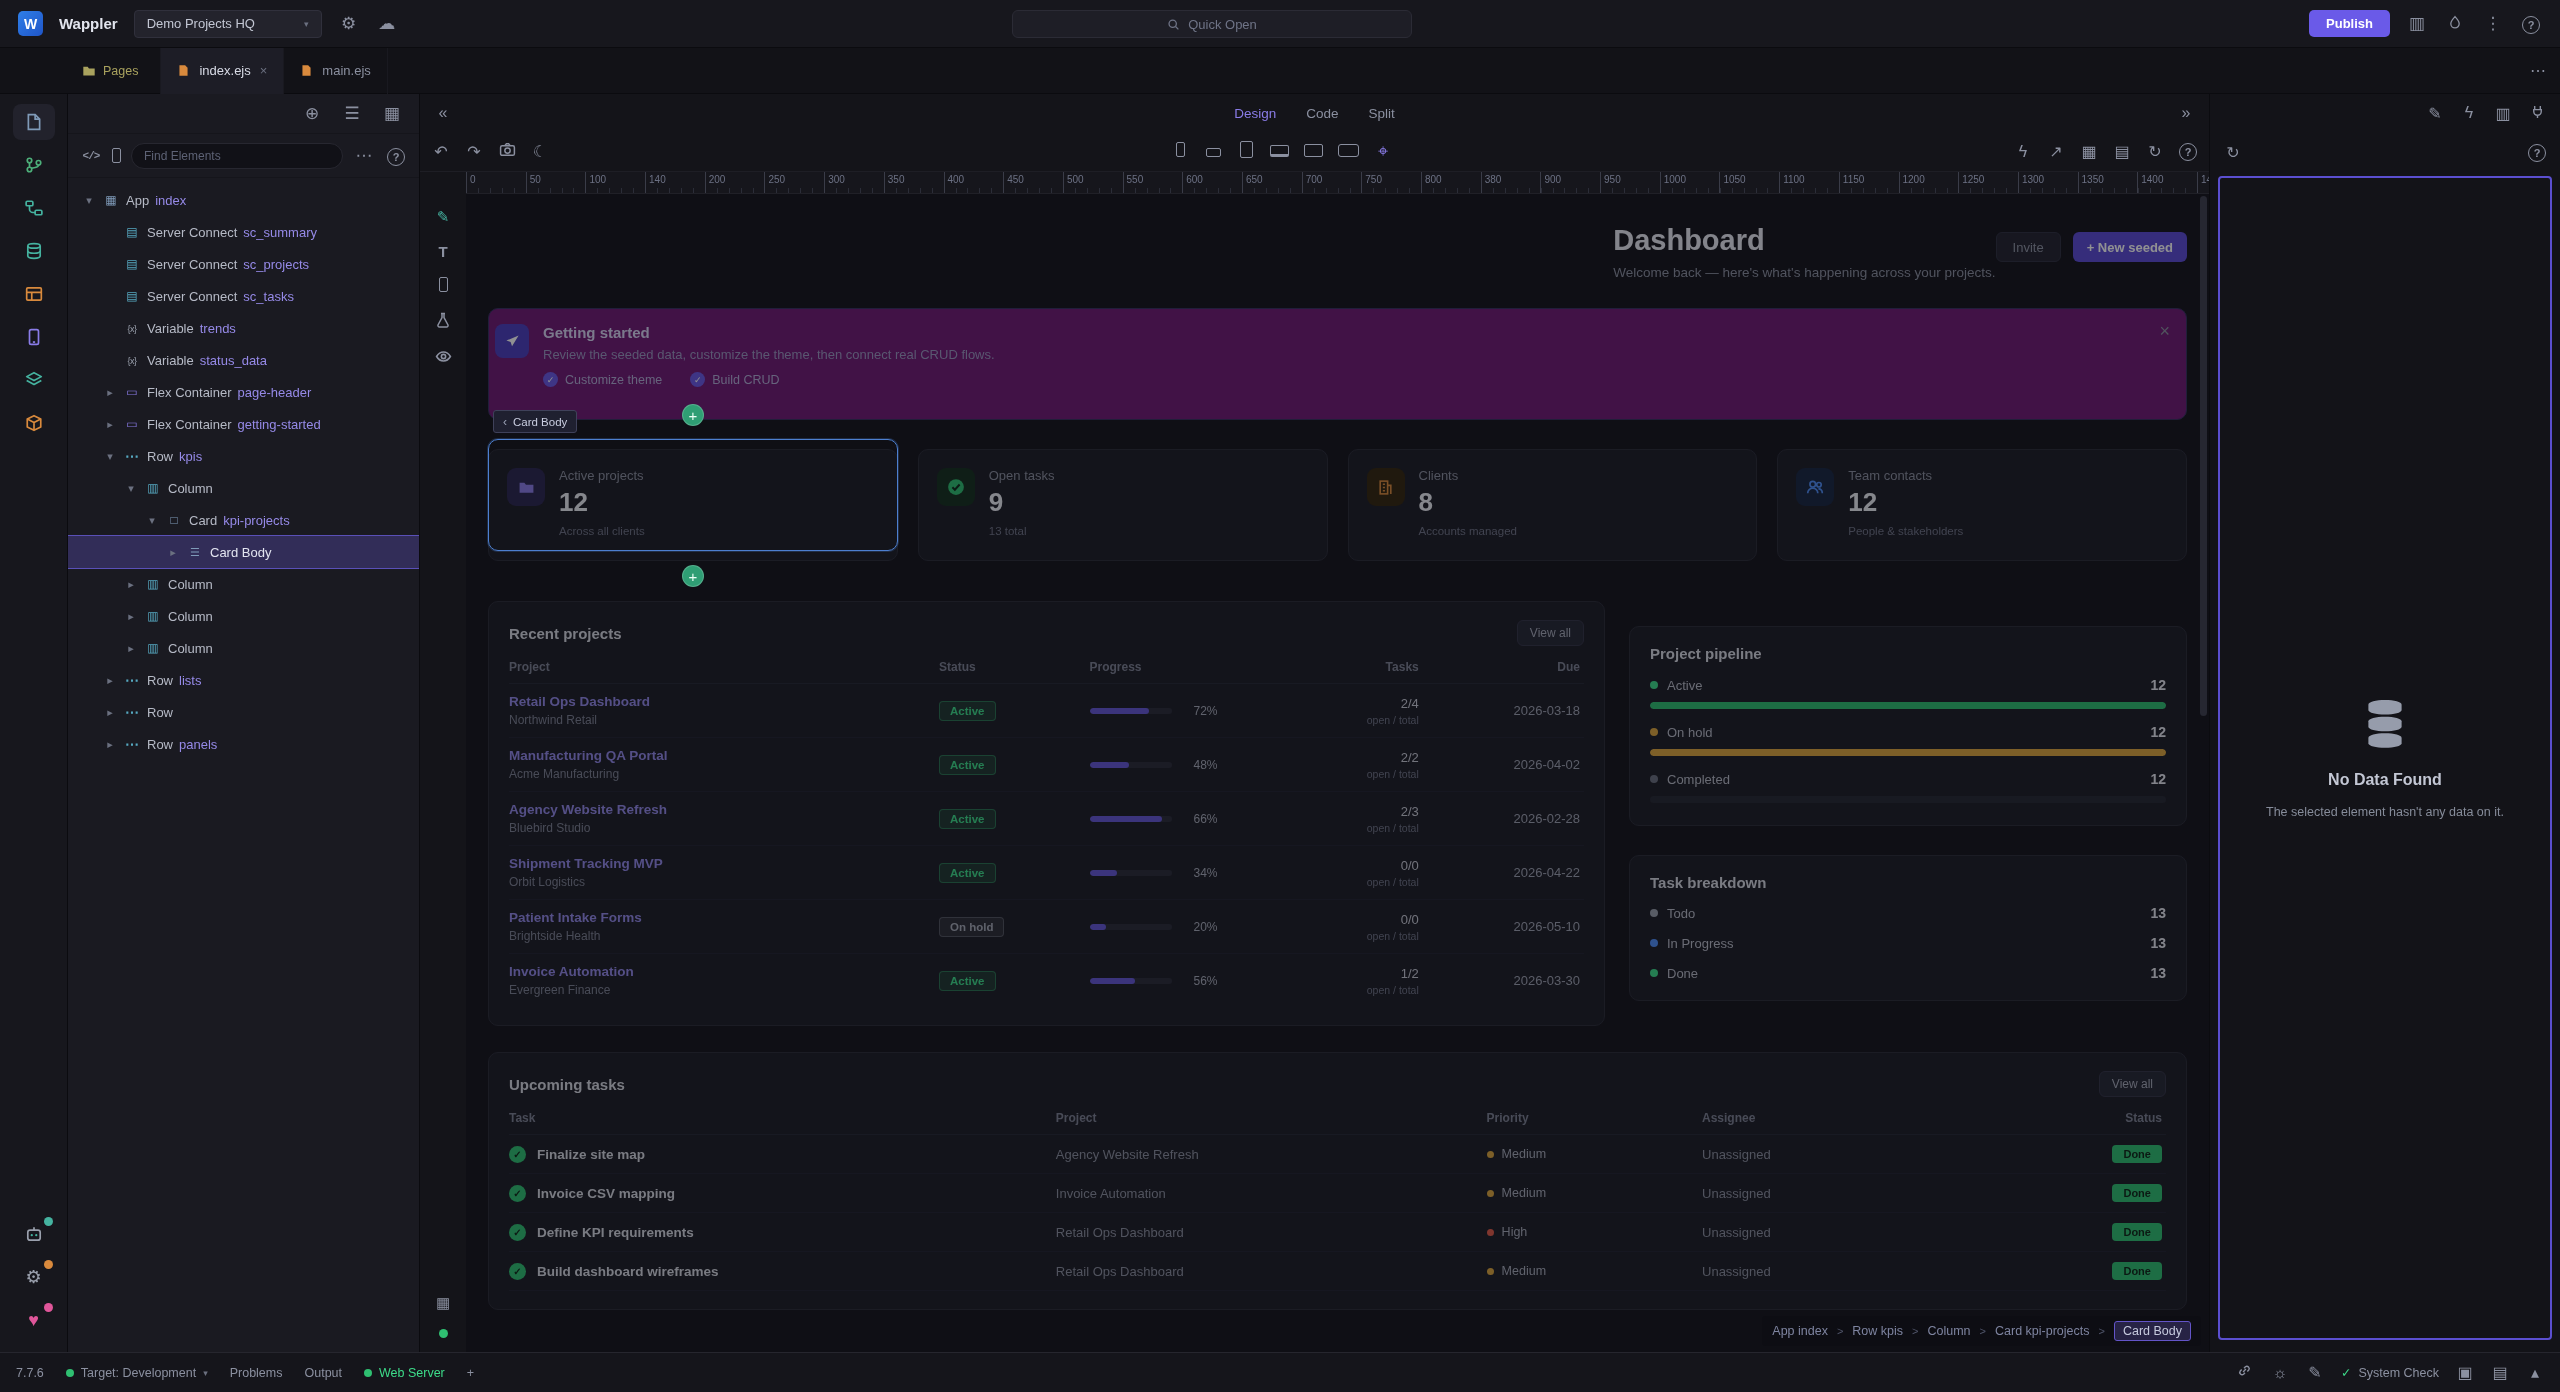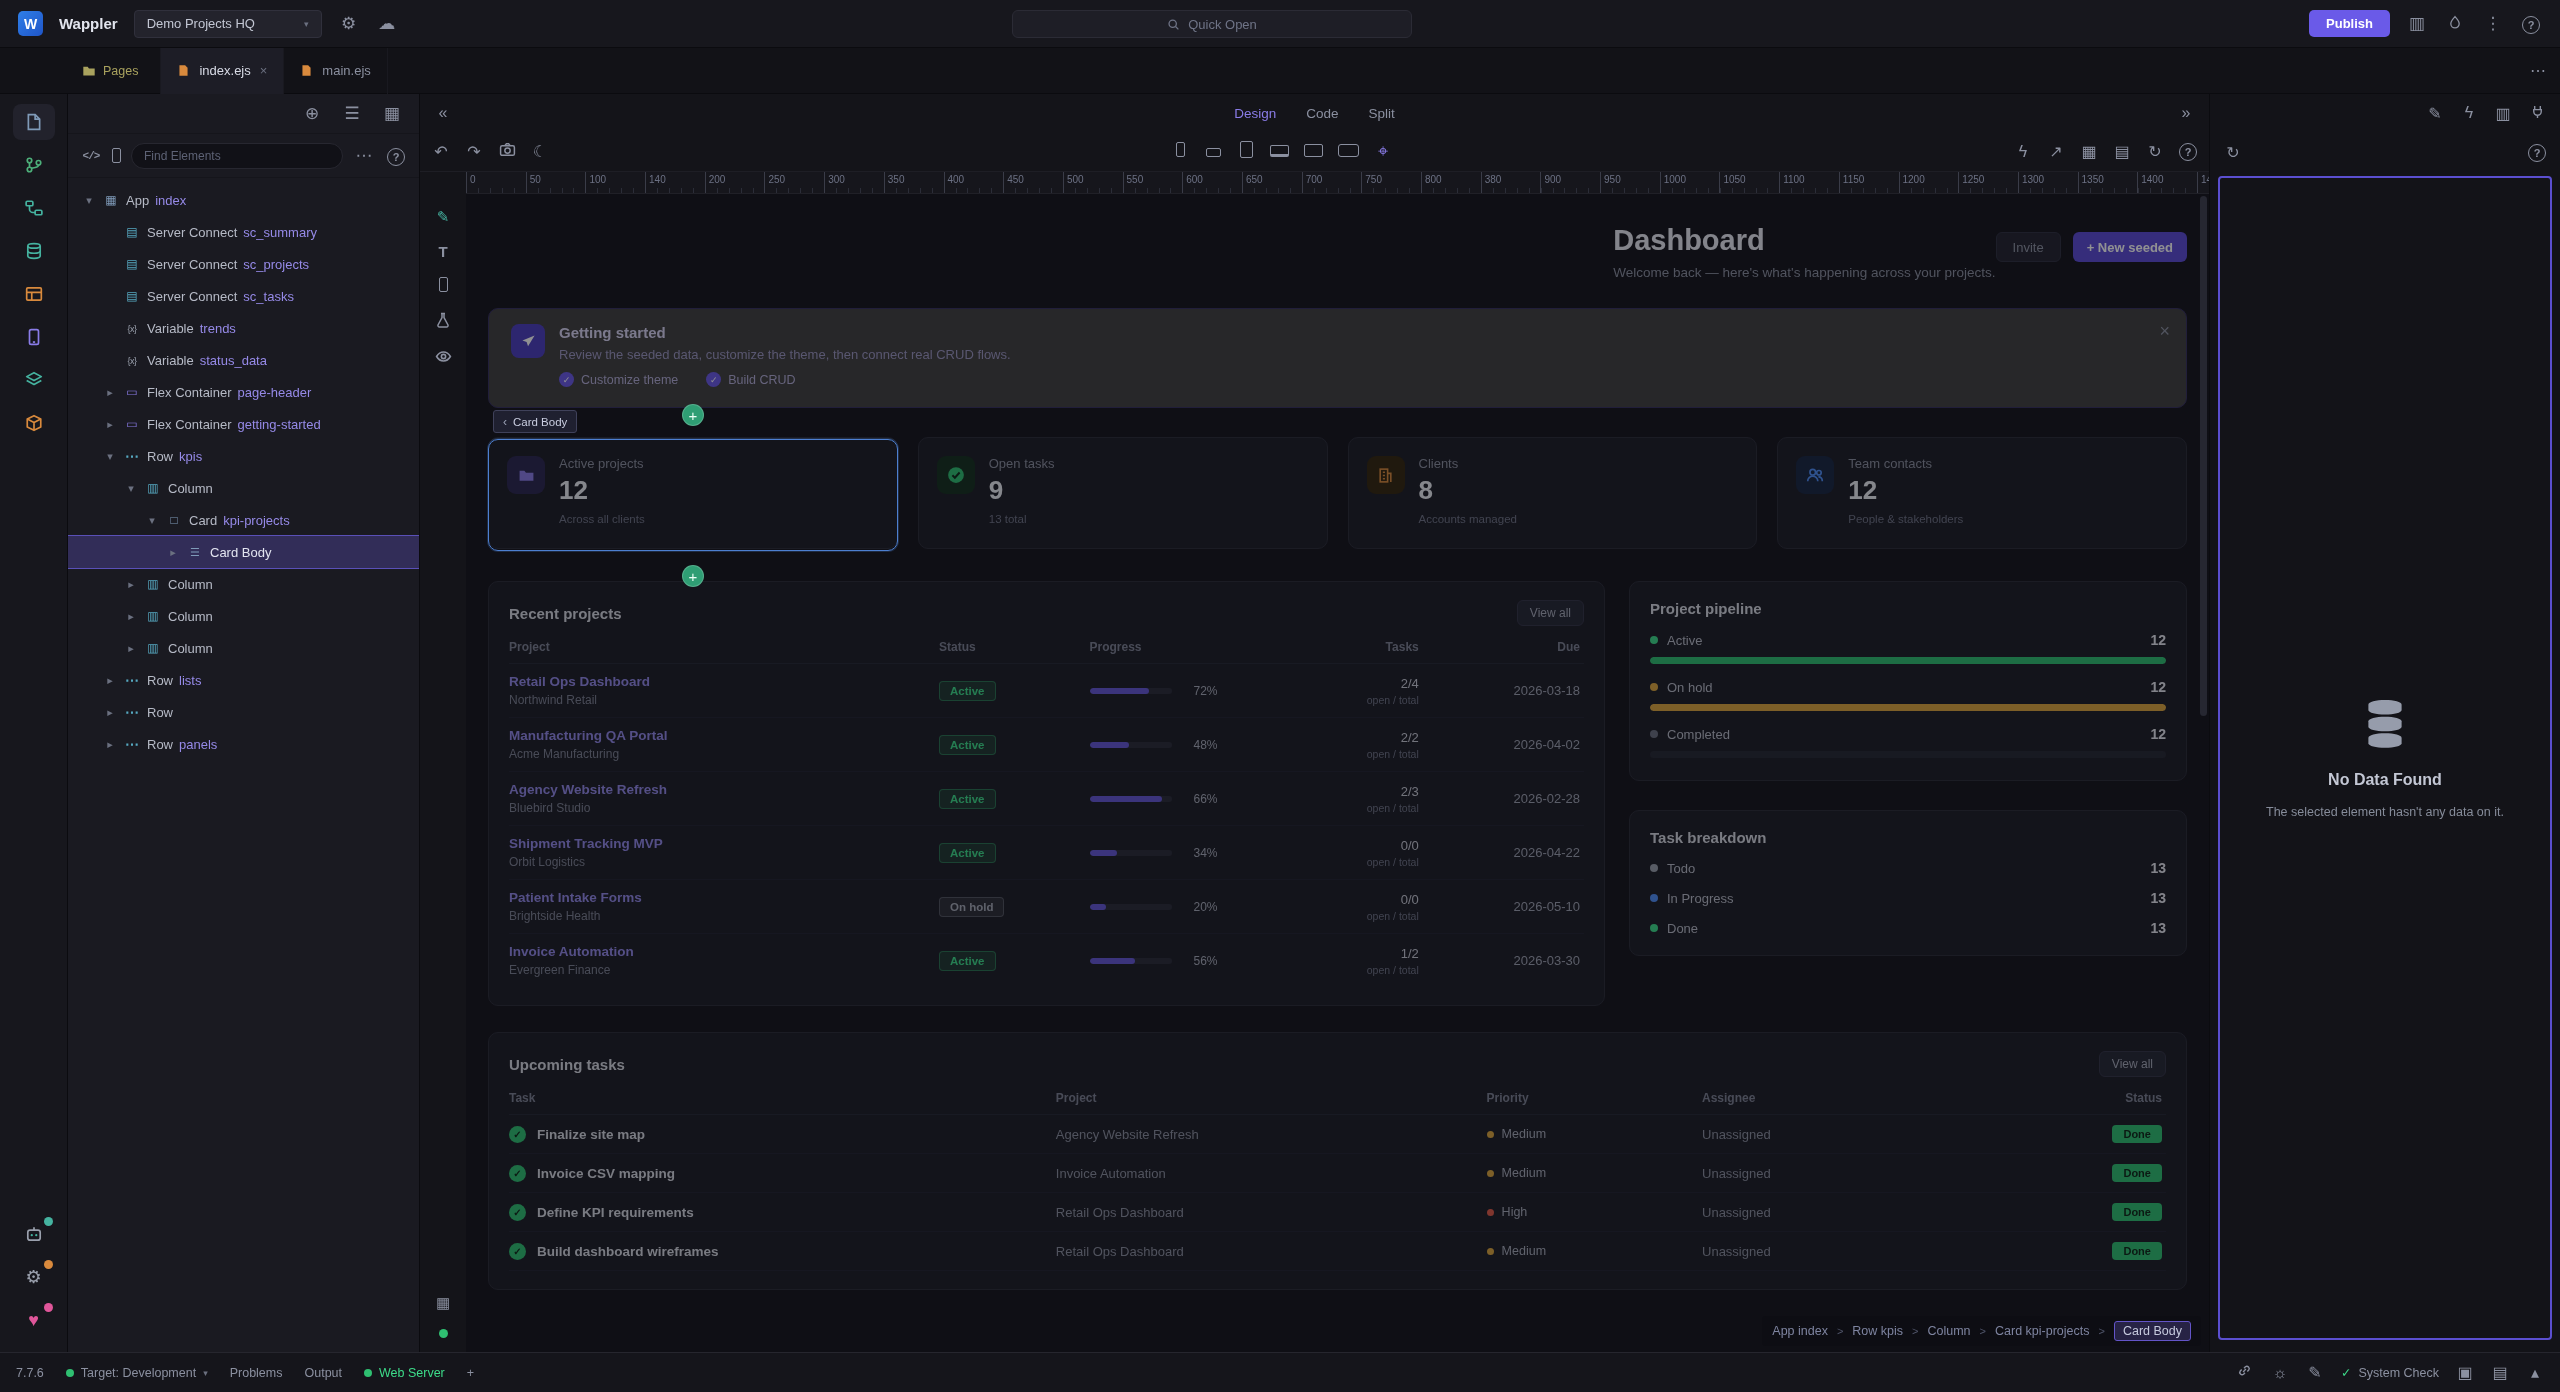--- a/index.html
+++ b/index.html
@@ -87,39 +87,39 @@
 
   .viewport { flex:1;position:relative;overflow:hidden;background:#15151d; }
   .page { height:100%;display:flex;flex-direction:column;padding:30px 22px 0;overflow:hidden; }
   .page-head { height:56px;display:flex;justify-content:flex-end;align-items:flex-start; }
   .page-head h1 { font-size:29px;font-weight:bold;color:#e8eaf2; }
   .sub { margin-top:8px;font-size:13.5px;color:#8b90a0; }
   .head-actions { display:flex;gap:12px;margin-top:8px; }
   .btn-ghost { height:30px;padding:0 16px;background:#232430;border:1px solid #2e3040;border-radius:6px;color:#8f94a4;font-size:13px; }
   .btn-primary { height:30px;padding:0 14px;background:#5b4bd6;border:none;border-radius:6px;color:#fff;font-size:13px;font-weight:600; }
 
-  .banner { margin-top:28px;height:100px;background:#404040;border:1px solid #353060;border-radius:10px;display:flex;padding:15px 22px;gap:14px;position:relative;flex:none; }
+  .banner { margin-top:28px;height:112px;background:#701a75;border:1px solid #353060;border-radius:10px;display:flex;padding:15px 6px;gap:14px;position:relative;flex:none; }
   .rocket-sq { width:34px;height:34px;border-radius:8px;background:#4c3fc0;display:flex;align-items:center;justify-content:center;flex:none; }
   .b-title { font-size:15px;font-weight:bold;color:#d9d6f5; }
   .b-body { margin-top:6px;font-size:13px;color:#9b97c2; }
   .b-checks { margin-top:10px;display:flex;gap:28px;font-size:12.5px;color:#b3aed8;align-items:center; }
   .chk { display:flex;align-items:center;gap:7px; }
   .chk i { width:15px;height:15px;border-radius:50%;background:#6a5ae8;color:#fff;font-size:9px;display:inline-flex;align-items:center;justify-content:center;font-style:normal; }
   .b-close { position:absolute;right:16px;top:12px;color:#8b90a0;font-size:18px;background:none;border:none; }
 
   .card { background:#1d1e27;border:1px solid #2a2c38;border-radius:10px; }
   .kpi-row { margin-top:29px;display:flex;gap:20px;height:112px;flex:none; }
   .kpi { flex:1;display:flex;gap:14px;padding:18px; }
   .kpi-ic { width:38px;height:38px;border-radius:9px;display:flex;align-items:center;justify-content:center;flex:none; }
   .ki-purple{background:#2b2750} .ki-green{background:#15301f} .ki-orange{background:#33270f} .ki-blue{background:#182743}
   .kpi-label { font-size:13px;color:#8b90a0; }
   .kpi-value { margin-top:4px;font-size:26px;font-weight:bold;color:#eceef5; }
   .kpi-sub { margin-top:7px;font-size:11.5px;color:#6f7487; }
 
-  .lists-row { margin-top:32px;display:flex;gap:24px;align-items:flex-start;flex:none; }
+  .lists-row { margin-top:40px;display:flex;gap:24px;align-items:center;flex:none; }
   .recent-card { flex:1;padding:18px 20px;min-width:0; }
   .side-col { width:558px;flex:none; }
   .pipeline-card { padding:18px 20px;height:200px; }
   .breakdown-card { margin-top:29px;padding:18px 20px;height:146px; }
   .card-h { display:flex;justify-content:space-between;align-items:center; }
   .card-title { font-size:15px;font-weight:bold;color:#d6d9e2; }
   .view-all { height:26px;padding:0 12px;background:#262836;border:1px solid #333548;border-radius:6px;color:#a7acbb;font-size:12px; }
 
   .rgrid { display:grid;grid-template-columns:40% 14% 19% 12% 15%;align-items:center; }
   .thead { margin-top:14px;padding-bottom:9px;border-bottom:1px solid #262836;font-size:12px;color:#7d8294;font-weight:bold; }

